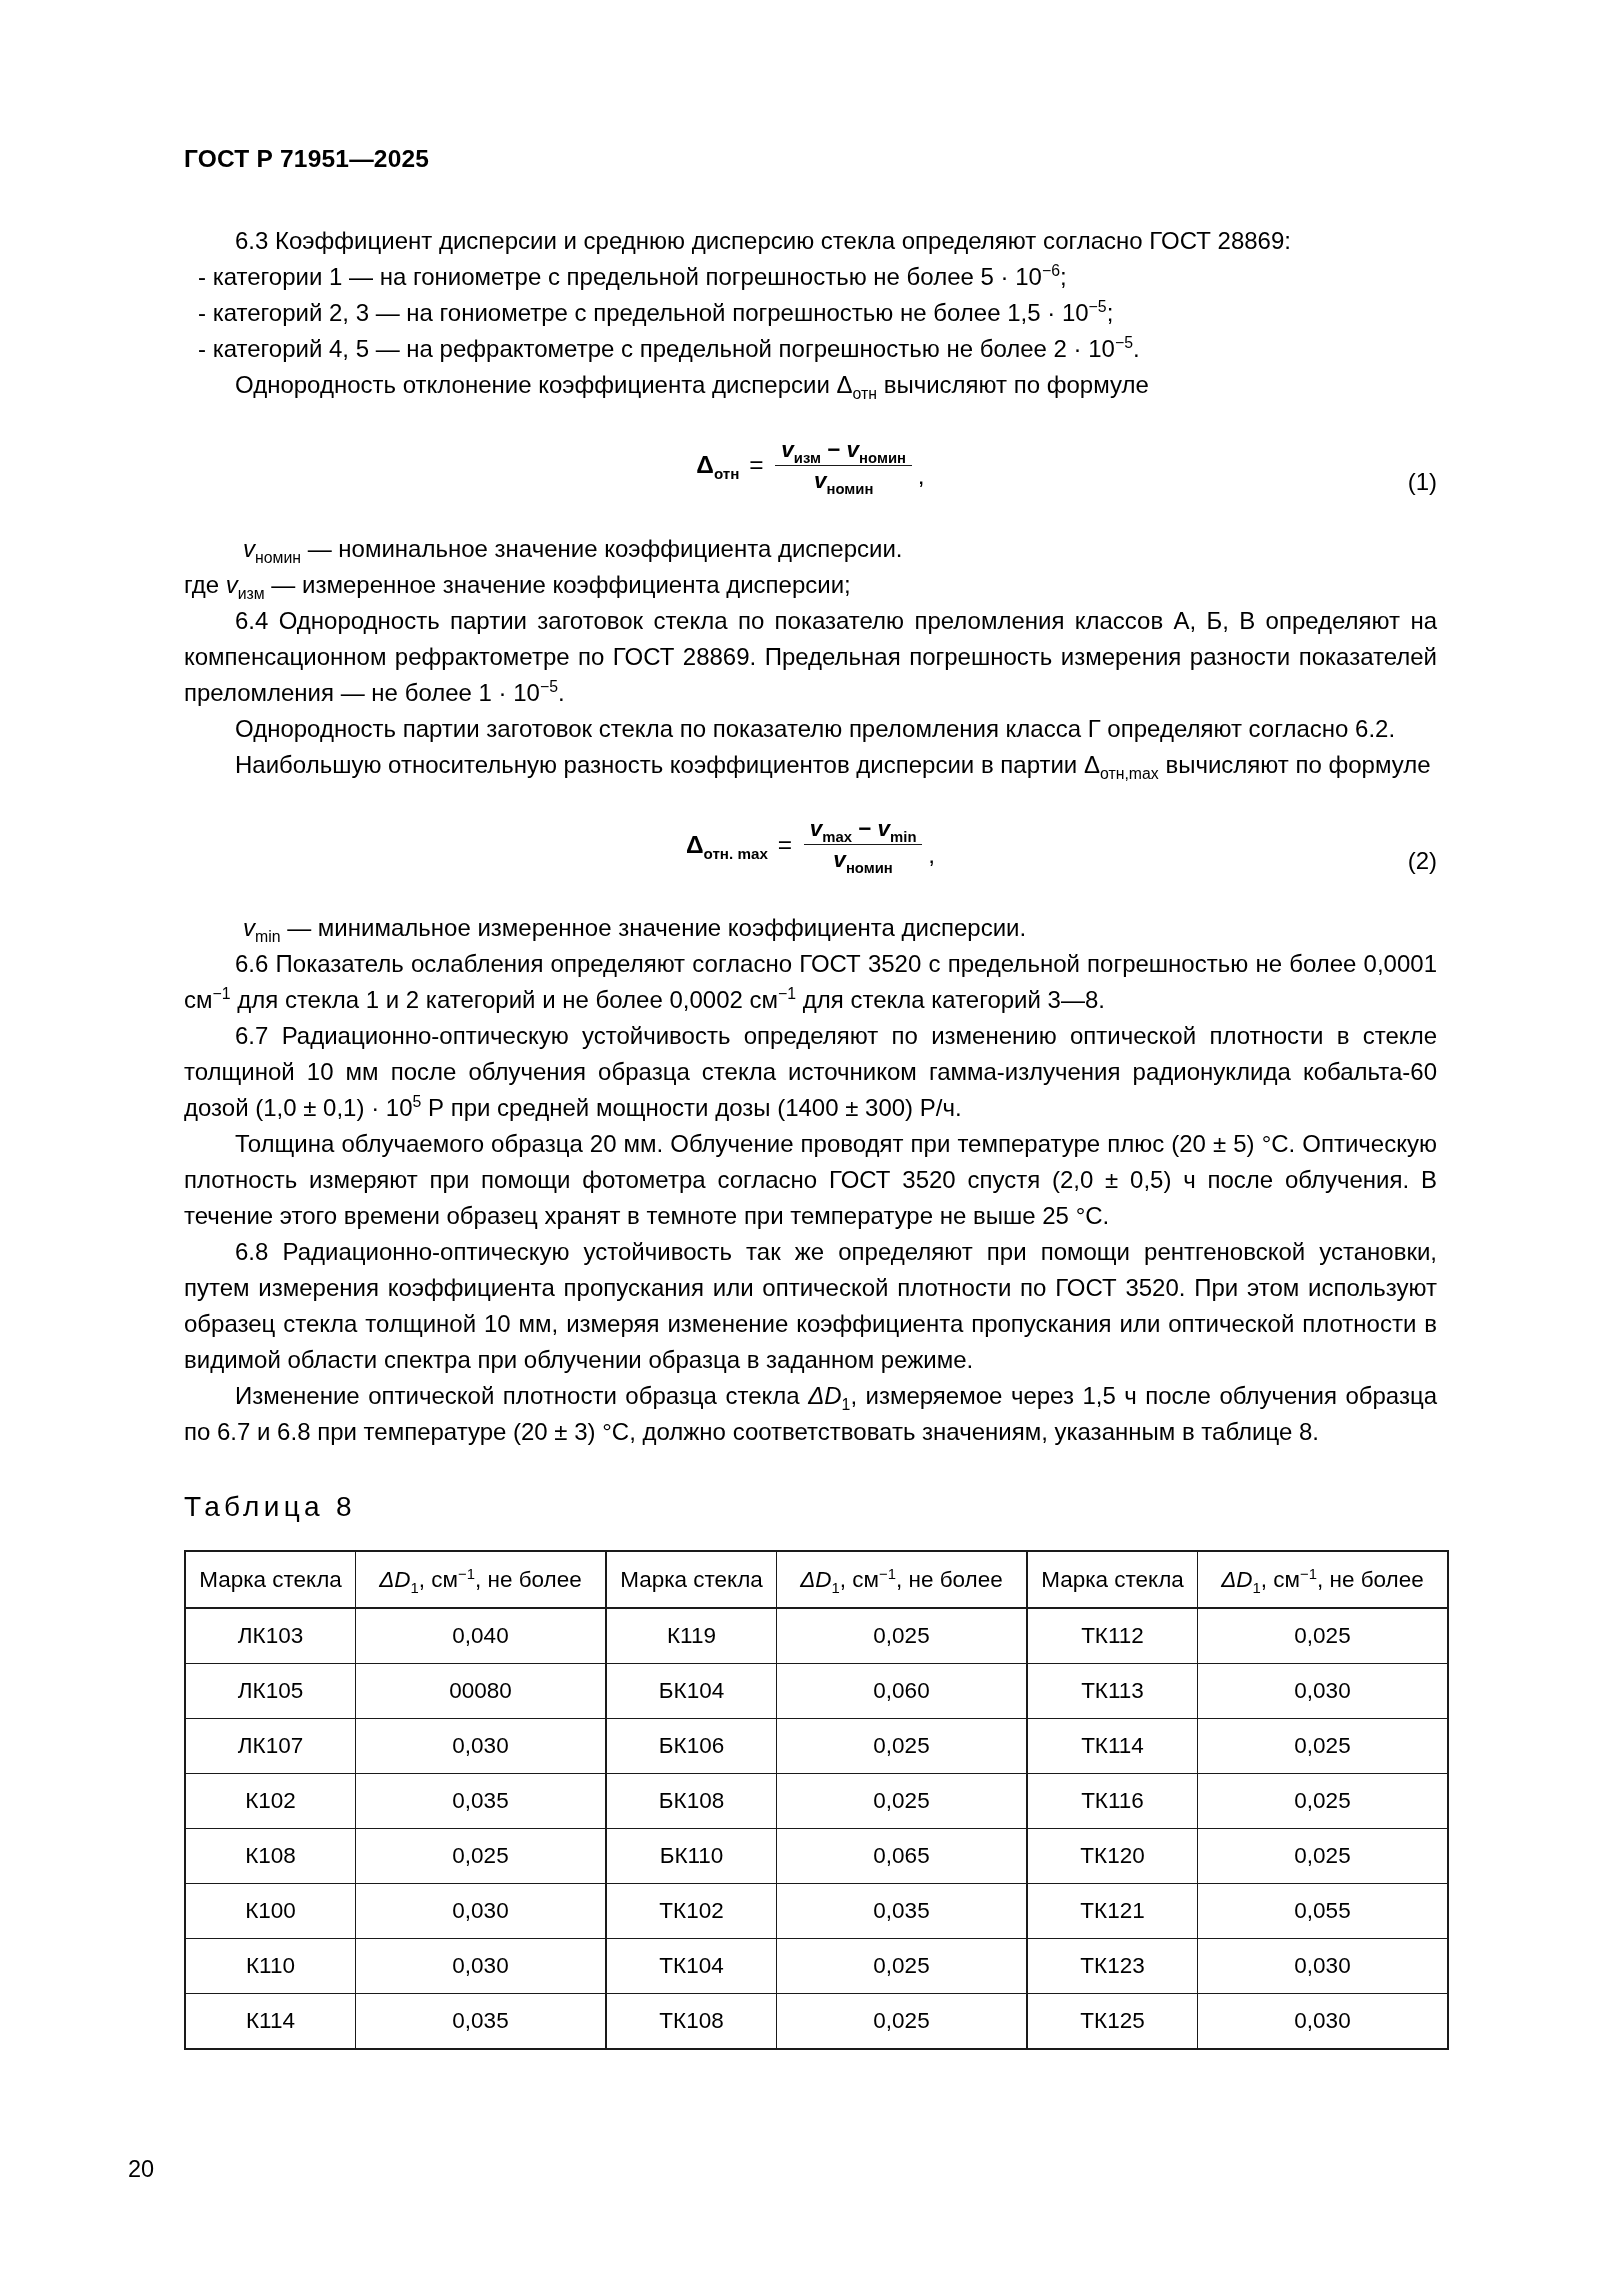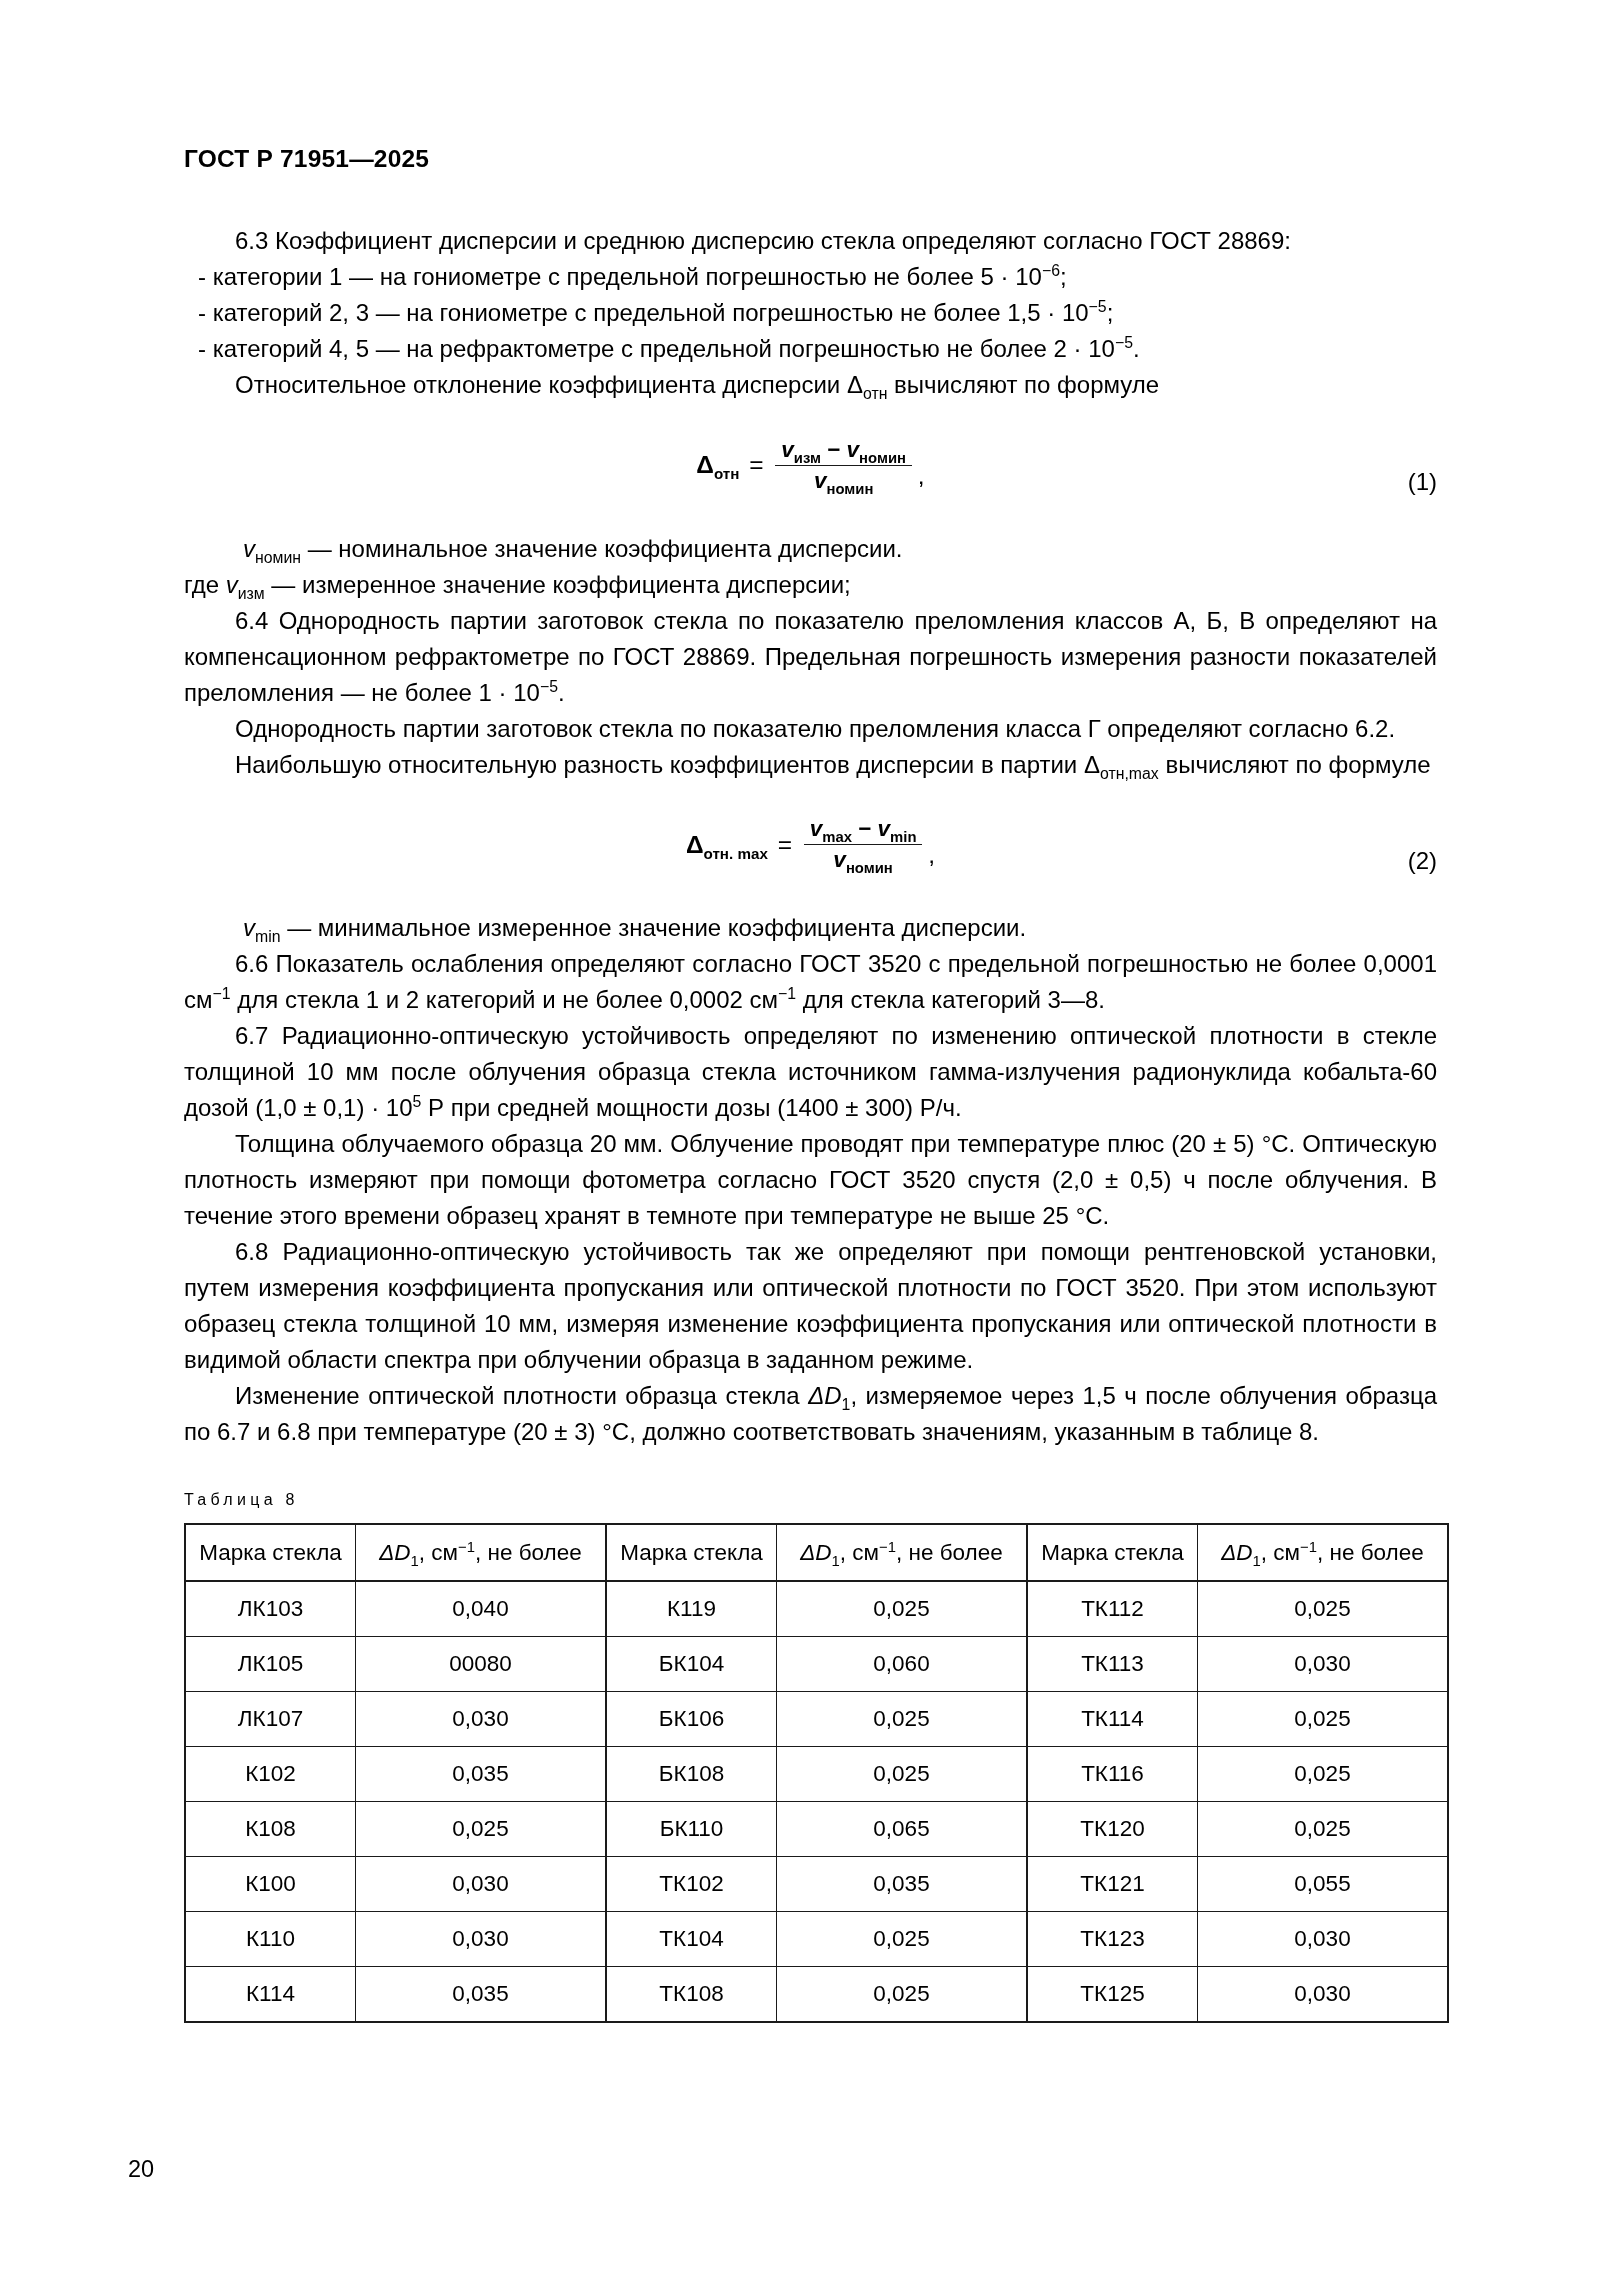--- a/index.html
+++ b/index.html
@@ -98,24 +98,24 @@
   .where-block { margin-top: 3.9px; }
   .where-line {
     font-size: 24px;
     line-height: 36px;
     text-align: left;
   }
   .where-line.pad { padding-left: 59px; }
 
   
   .table-caption {
-    font-size: 16px;
+    font-size: 28px;
     letter-spacing: 4.3px;
     margin-top: 41px;
-    margin-bottom: 14px;
+    margin-bottom: 27px;
   }
   table.t8 {
     border-collapse: collapse;
     width: 1253px;
     table-layout: fixed;
     font-size: 22.5px;
   }
   table.t8 td, table.t8 th {
     border: 1.4px solid #1a1a1a;
     text-align: center;
@@ -152,21 +152,21 @@
   <div class="content">
 
     <p class="line indent no-just">6.3  Коэффициент дисперсии и среднюю дисперсию стекла определяют согласно ГОСТ 28869:</p>
 
     <p class="line bullet"><span>- категории 1 — на гониометре с предельной погрешностью не более 5 · 10</span><sup>−6</sup><span>;</span></p>
 
     <p class="line bullet"><span>- категорий 2, 3 — на гониометре с предельной погрешностью не более 1,5 · 10</span><sup>−5</sup><span>;</span></p>
 
     <p class="line bullet"><span>- категорий 4, 5 — на рефрактометре с предельной погрешностью не более 2 · 10</span><sup>−5</sup><span>.</span></p>
 
-    <p class="line indent no-just"><span>Относительное отклонение коэффициента дисперсии </span><span>Δ</span><sub>отн</sub><span> вычисляют по формуле</span></p>
+    <p class="line indent no-just"><span>Однородность отклонение коэффициента дисперсии </span><span>Δ</span><sub>отн</sub><span> вычисляют по формуле</span></p>
 
     <div class="formula-row">
       <span class="formula">
         <span class="fsym"><span>Δ</span><sub>отн</sub></span>
         <span class="eq">=</span>
         <span class="frac">
           <span class="num"><span class="var-i">v</span><sub>изм</sub> <span>−</span> <span class="var-i">v</span><sub>номин</sub></span>
           <span class="den"><span class="var-i">v</span><sub>номин</sub></span>
         </span>
         <span class="comma-after">,</span>

